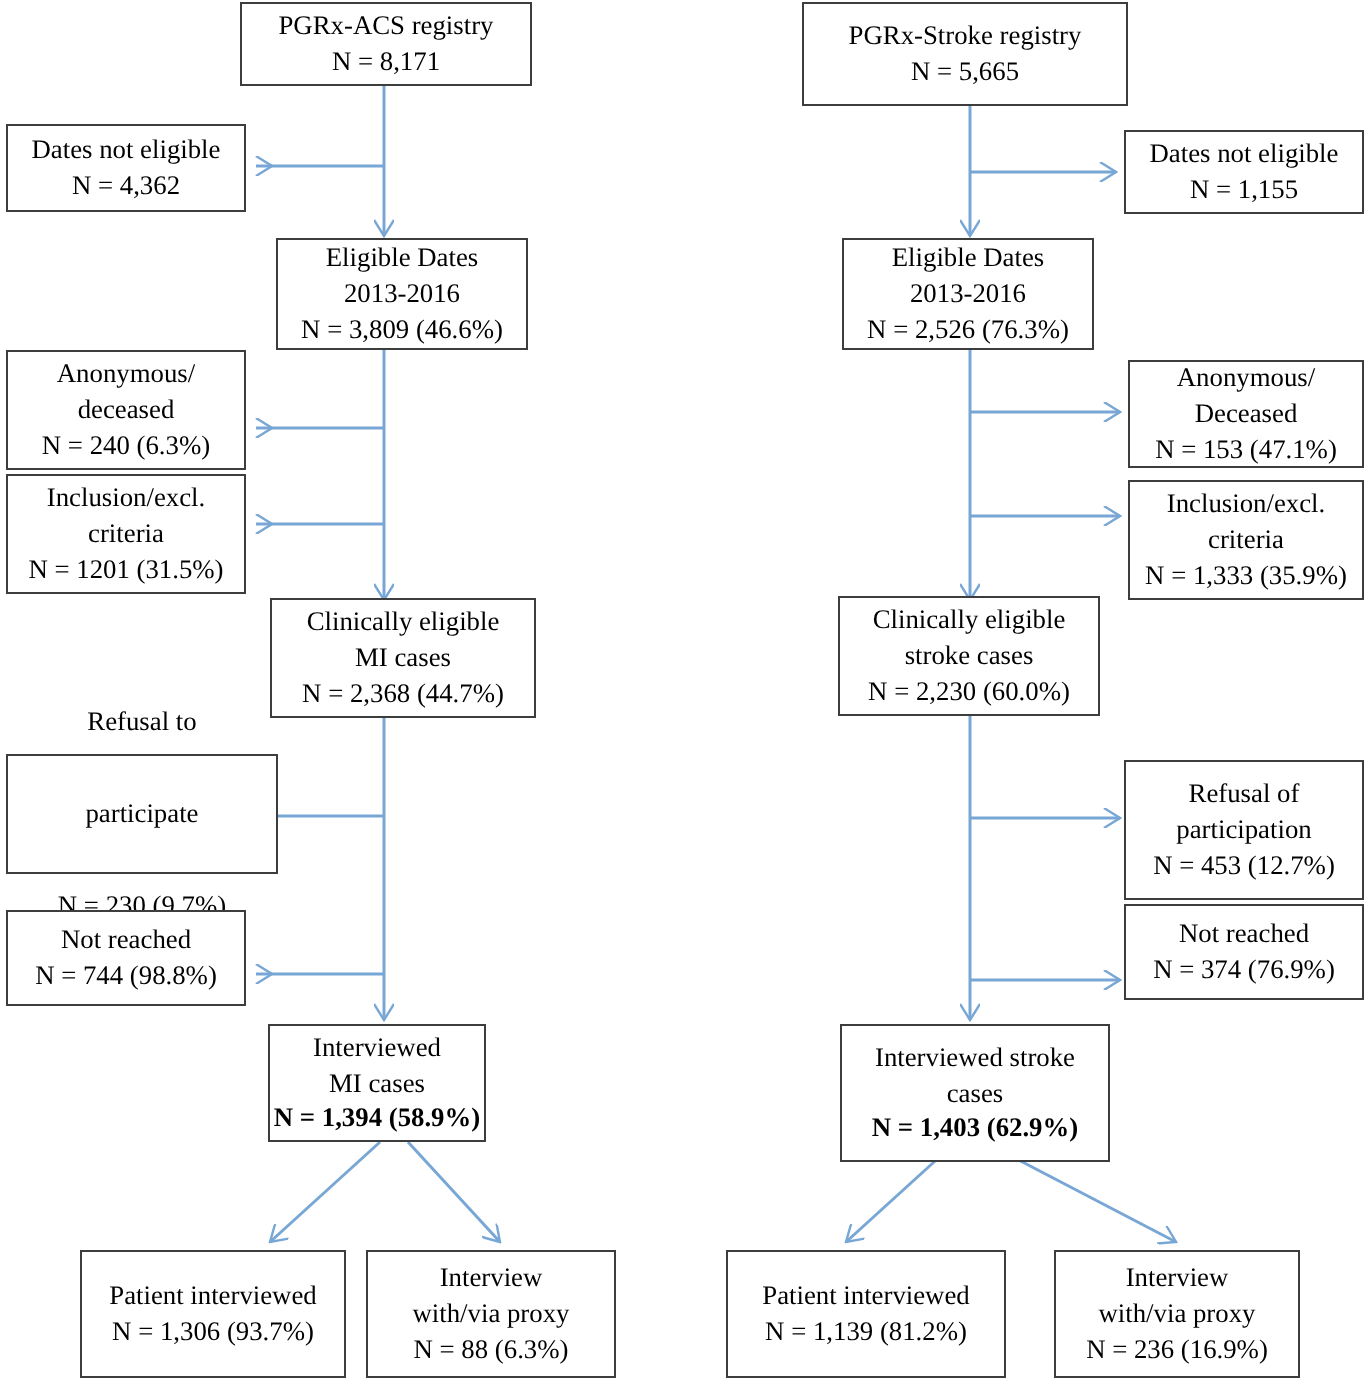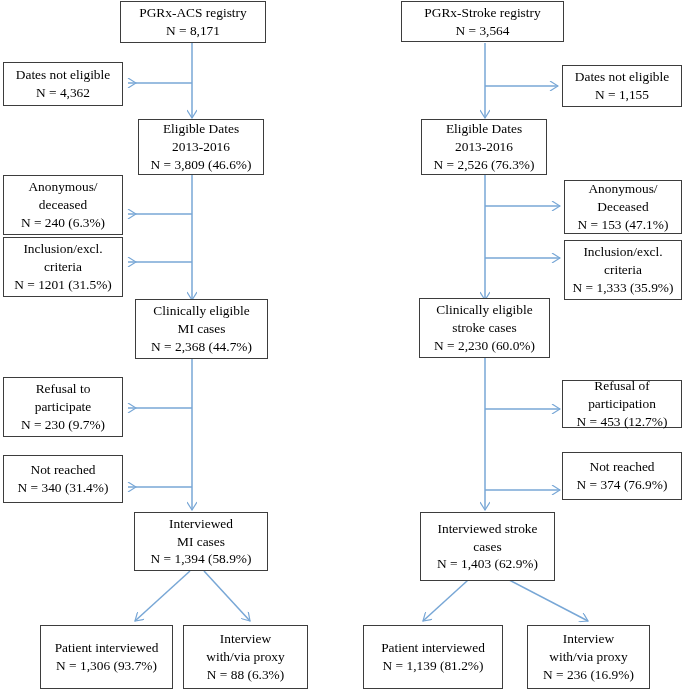--- a/index.html
+++ b/index.html
@@ -29,21 +29,21 @@
     line-height: 1.33;
     color: #000000;
     padding: 2px 4px;
     z-index: 2;
   }
   .fc-line {
     display: block;
     white-space: nowrap;
   }
   .fc-line.bold {
-    font-weight: normal;
+    font-weight: bold;
   }
   svg.arrows {
     position: absolute;
     left: 0;
     top: 0;
     width: 685px;
     height: 696px;
     z-index: 1;
     pointer-events: none;
   }
@@ -124,51 +124,51 @@
     <span class="fc-line">criteria</span>
     <span class="fc-line">N = 1201 (31.5%)</span>
   </div>
 
   <div class="fc-box" style="left:135px; top:299px; width:133px; height:60px;">
     <span class="fc-line">Clinically eligible</span>
     <span class="fc-line">MI cases</span>
     <span class="fc-line">N = 2,368 (44.7%)</span>
   </div>
 
-  <div class="fc-box" style="left:3px; top:377px; width:120px; height:60px;">
+  <div class="fc-box" style="left:3px; top:377px; width:136px; height:60px;gap:28px;">
     <span class="fc-line">Refusal to</span>
     <span class="fc-line">participate</span>
     <span class="fc-line">N = 230 (9.7%)</span>
   </div>
 
   <div class="fc-box" style="left:3px; top:455px; width:120px; height:48px;">
     <span class="fc-line">Not reached</span>
-    <span class="fc-line">N = 340 (31.4%)</span>
-  </div>
-
-  <div class="fc-box" style="left:134px; top:512px; width:134px; height:59px;">
+    <span class="fc-line">N = 744 (98.8%)</span>
+  </div>
+
+  <div class="fc-box" style="left:134px; top:512px; width:109px; height:59px;">
     <span class="fc-line">Interviewed</span>
     <span class="fc-line">MI cases</span>
     <span class="fc-line bold">N = 1,394 (58.9%)</span>
   </div>
 
   <div class="fc-box" style="left:40px; top:625px; width:133px; height:64px;">
     <span class="fc-line">Patient interviewed</span>
     <span class="fc-line">N = 1,306 (93.7%)</span>
   </div>
 
   <div class="fc-box" style="left:183px; top:625px; width:125px; height:64px;">
     <span class="fc-line">Interview</span>
     <span class="fc-line">with/via proxy</span>
     <span class="fc-line">N = 88 (6.3%)</span>
   </div>
 
-  <div class="fc-box" style="left:401px; top:1px; width:163px; height:41px;">
+  <div class="fc-box" style="left:401px; top:1px; width:163px; height:52px;">
     <span class="fc-line">PGRx-Stroke registry</span>
-    <span class="fc-line">N = 3,564</span>
+    <span class="fc-line">N = 5,665</span>
   </div>
 
   <div class="fc-box" style="left:562px; top:65px; width:120px; height:42px;">
     <span class="fc-line">Dates not eligible</span>
     <span class="fc-line">N = 1,155</span>
   </div>
 
   <div class="fc-box" style="left:421px; top:119px; width:126px; height:56px;">
     <span class="fc-line">Eligible Dates</span>
     <span class="fc-line">2013-2016</span>
@@ -186,21 +186,21 @@
     <span class="fc-line">criteria</span>
     <span class="fc-line">N = 1,333 (35.9%)</span>
   </div>
 
   <div class="fc-box" style="left:419px; top:298px; width:131px; height:60px;">
     <span class="fc-line">Clinically eligible</span>
     <span class="fc-line">stroke cases</span>
     <span class="fc-line">N = 2,230 (60.0%)</span>
   </div>
 
-  <div class="fc-box" style="left:562px; top:380px; width:120px; height:48px;text-align:right;">
+  <div class="fc-box" style="left:562px; top:380px; width:120px; height:70px;text-align:right;">
     <span class="fc-line">Refusal of</span>
     <span class="fc-line">participation</span>
     <span class="fc-line">N = 453 (12.7%)</span>
   </div>
 
   <div class="fc-box" style="left:562px; top:452px; width:120px; height:48px;">
     <span class="fc-line">Not reached</span>
     <span class="fc-line">N = 374 (76.9%)</span>
   </div>
 

